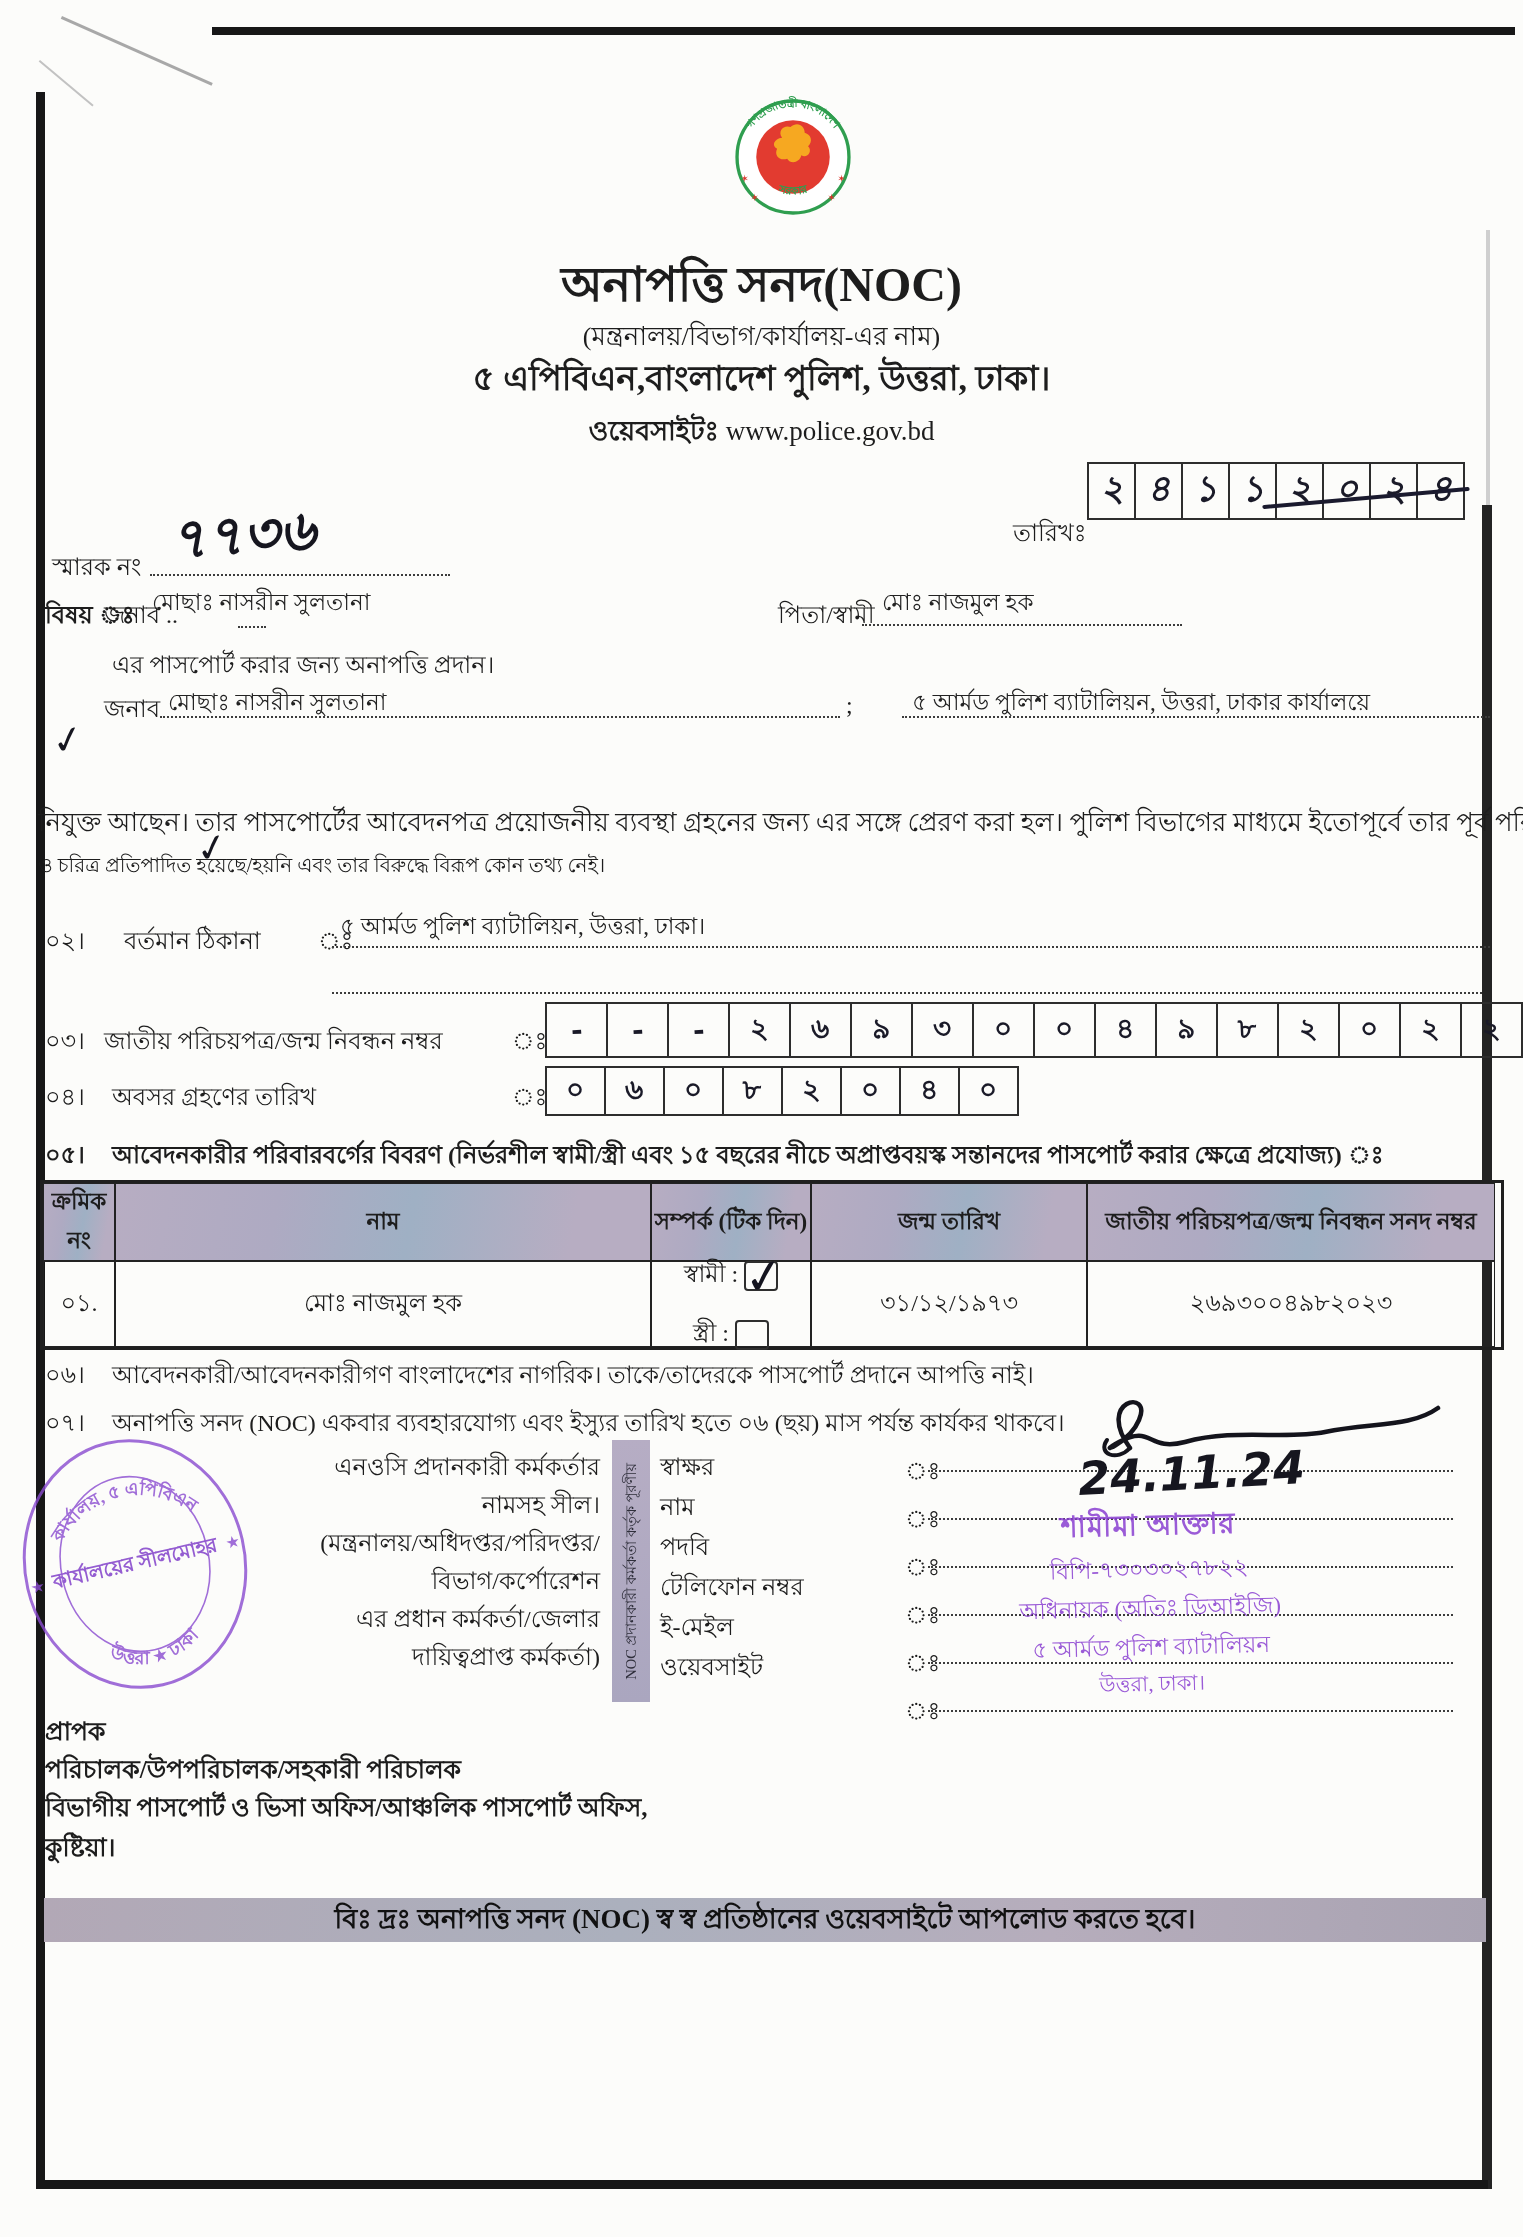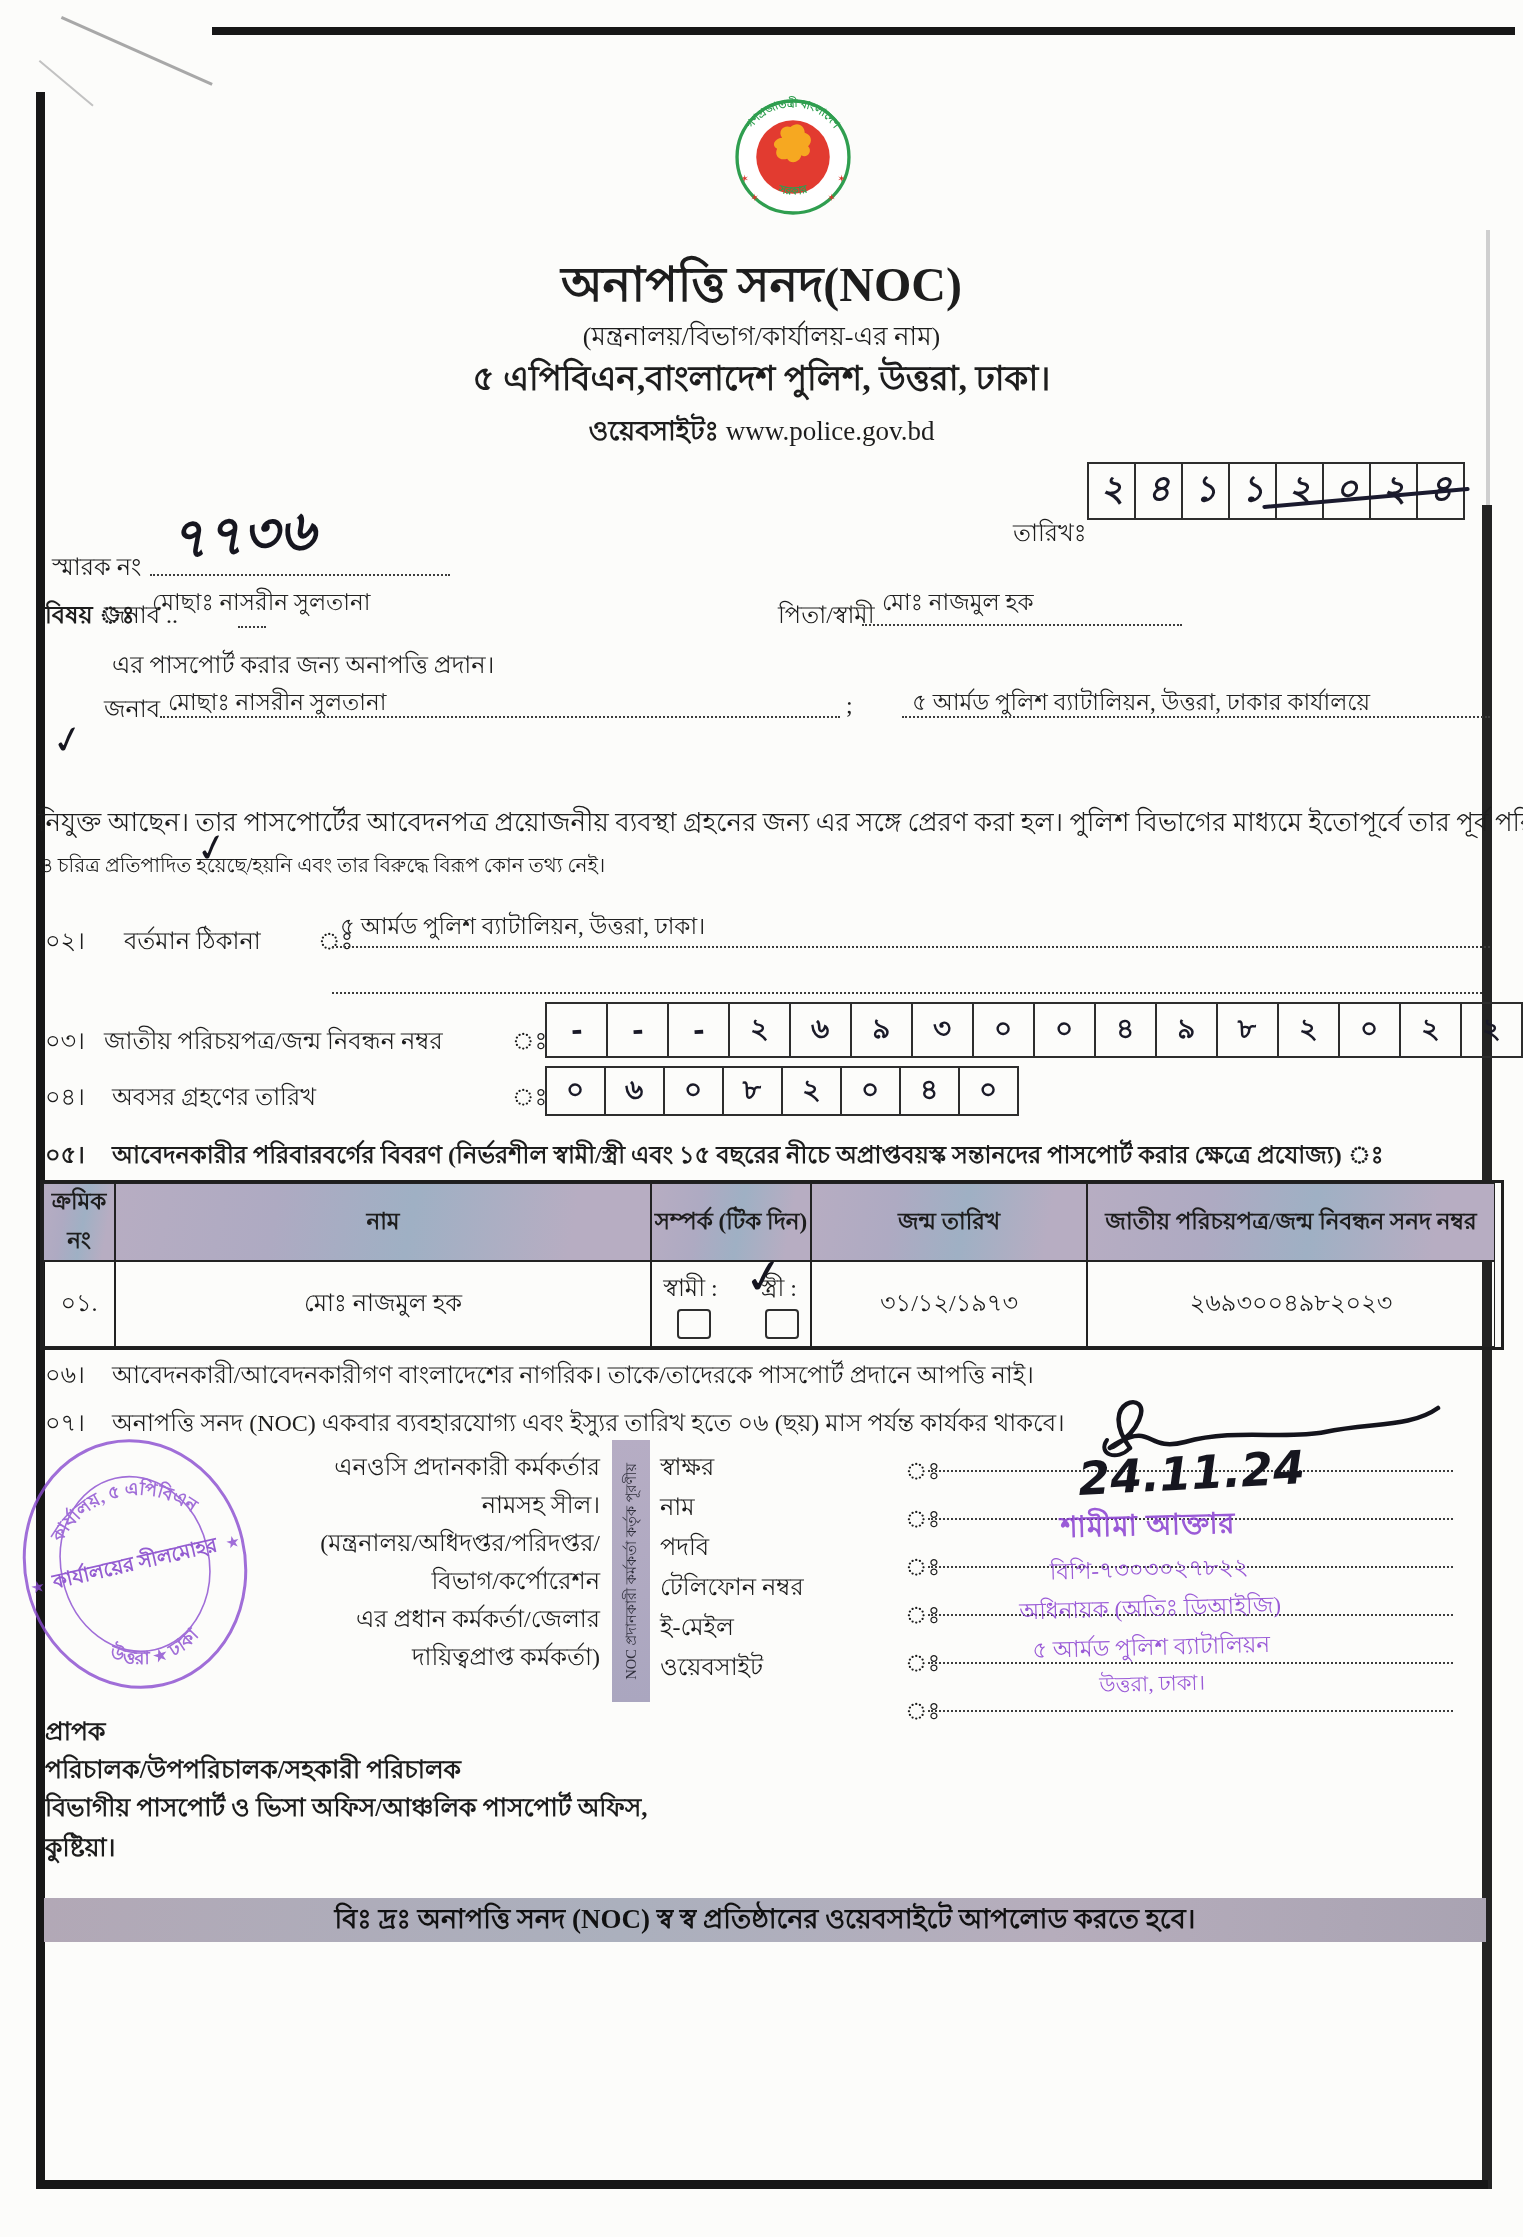--- a/index.html
+++ b/index.html
@@ -235,21 +235,21 @@
   <div class="lbl" style="left:112px;top:1136px;font-weight:600;">আবেদনকারীর পরিবারবর্গের বিবরণ (নির্ভরশীল স্বামী/স্ত্রী এবং ১৫ বছরের নীচে অপ্রাপ্তবয়স্ক সন্তানদের পাসপোর্ট করার ক্ষেত্রে প্রযোজ্য) ঃ</div>
 
   <div id="famtable">
     <div class="th">ক্রমিক নং</div>
     <div class="th">নাম</div>
     <div class="th">সম্পর্ক (টিক দিন)</div>
     <div class="th">জন্ম তারিখ</div>
     <div class="th">জাতীয় পরিচয়পত্র/জন্ম নিবন্ধন সনদ নম্বর</div>
     <div class="td">০১.</div>
     <div class="td">মোঃ নাজমুল হক</div>
-    <div class="td" style="flex-direction:row;gap:19px;position:relative;">
+    <div class="td" style="flex-direction:column;gap:19px;position:relative;">
       <div>
         <span>স্বামী :</span><span class="chkbox"></span>
         <span class="tick abs" style="left:92px;top:-14px;font-size:48px;transform:rotate(-8deg);">✓</span>
       </div>
       <div>
         <span>স্ত্রী :</span><span class="chkbox"></span>
       </div>
     </div>
     <div class="td">৩১/১২/১৯৭৩</div>
     <div class="td">২৬৯৩০০৪৯৮২০২৩</div>

